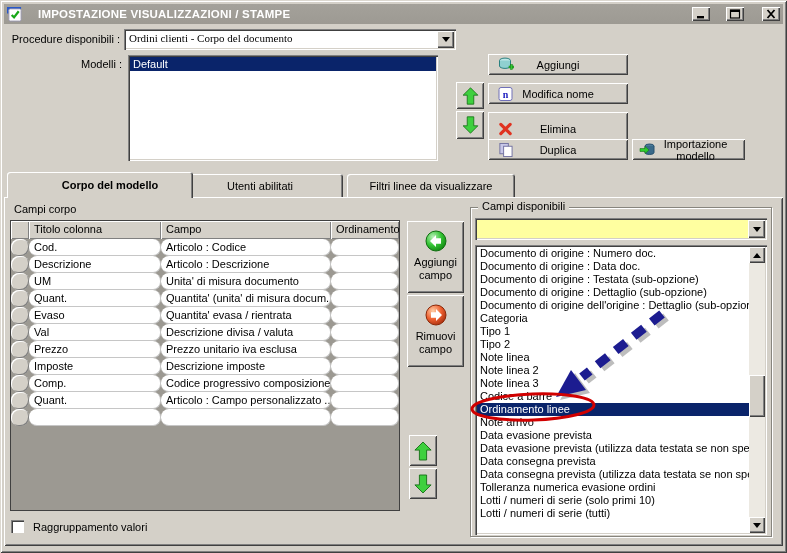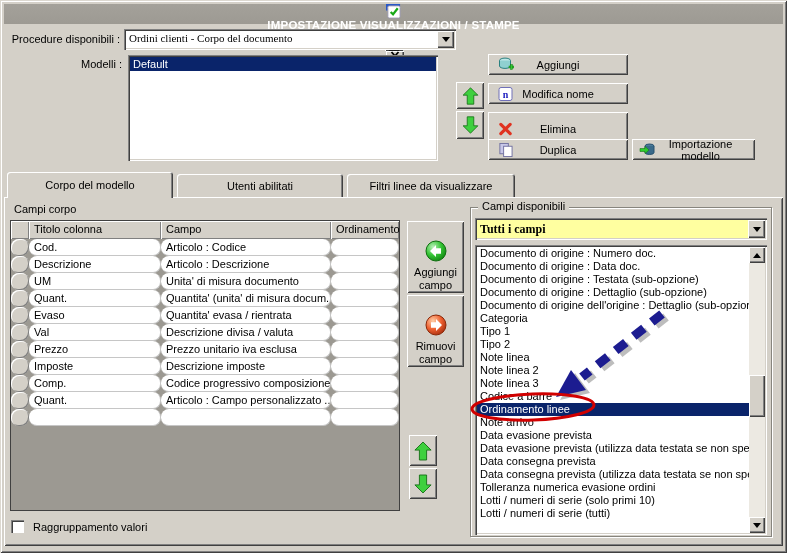--- a/index.html
+++ b/index.html
@@ -5,21 +5,21 @@
   html,body{margin:0;padding:0;background:#c0c0c0;}
   .window{
     position:relative;width:787px;height:553px;background:var(--dialog,#d4d0c8);
     font-family:"Liberation Sans",sans-serif;font-size:11px;color:#000;overflow:hidden;
     box-shadow: inset 1px 1px 0 #dcd8d0, inset -1px -1px 0 #404040, inset 2px 2px 0 #ffffff, inset -2px -2px 0 #808080;
   }
   .abs{position:absolute;}
   .sunken{box-shadow: inset 1px 1px 0 #808080, inset 2px 2px 0 #404040, inset -1px -1px 0 #ffffff, inset -2px -2px 0 #d4d0c8;}
   
   .titlebar{left:4px;top:4px;width:779px;height:20px;background:linear-gradient(#a4a19a,var(--titlebar,#9d9a93));
-    display:flex;align-items:center;padding:0 3px;gap:0;box-sizing:border-box;flex-direction:column;}
+    display:flex;align-items:center;padding:0 3px;gap:16px;box-sizing:border-box;}
   .title-text{color:#fff;font-weight:bold;font-size:11.5px;letter-spacing:.2px;flex:1;white-space:nowrap;}
   .winbtn{width:18px;height:14px;background:#d4d0c8;border:0;padding:0;display:flex;align-items:center;justify-content:center;
     box-shadow: inset 1px 1px 0 #ffffff, inset -1px -1px 0 #404040, inset -2px -2px 0 #808080;}
   .close-gap{margin-left:2px;}
   
   .lbl{position:absolute;white-space:nowrap;}
   
   .combo{position:absolute;background:#fff;box-sizing:border-box;}
   .combo .combo-text{position:absolute;left:5px;top:3px;right:22px;white-space:nowrap;overflow:hidden;font-family:Liberation Serif, serif;}
   .combo-btn{position:absolute;right:2px;top:2px;bottom:2px;width:17px;background:#d4d0c8;
@@ -34,28 +34,28 @@
   .fieldlist .lb-item{height:13px;line-height:13px;padding-left:3px;margin-right:16px;}
   .fieldlist .lb-item.selected{margin-right:16px;}
   
   .cmd-btn{position:absolute;background:#d4d0c8;border:0;font-family:"Liberation Sans",sans-serif;font-size:11px;color:#000;
     display:flex;align-items:center;justify-content:center;
     box-shadow: inset 1px 1px 0 #ffffff, inset -1px -1px 0 #404040, inset 2px 2px 0 #d4d0c8, inset -2px -2px 0 #808080;}
   .cmd-icon{position:absolute;left:10px;top:50%;transform:translateY(-50%);display:flex;}
   .tool-btn{position:absolute;background:#d4d0c8;border:0;padding:0;display:flex;align-items:center;justify-content:center;
     box-shadow: inset 1px 1px 0 #ffffff, inset -1px -1px 0 #404040, inset 2px 2px 0 #d4d0c8, inset -2px -2px 0 #808080;}
   .field-btn{position:absolute;background:#d4d0c8;border:0;font-family:"Liberation Sans",sans-serif;font-size:11px;color:#000;
-    display:flex;flex-direction:column;align-items:center;justify-content:flex-end;gap:4px;padding-top:9px;box-sizing:border-box;
+    display:flex;flex-direction:column;align-items:center;justify-content:flex-start;gap:4px;padding-top:9px;box-sizing:border-box;
     box-shadow: inset 1px 1px 0 #ffffff, inset -1px -1px 0 #404040, inset 2px 2px 0 #d4d0c8, inset -2px -2px 0 #808080;}
   .field-btn .fb-label{width:52px;text-align:center;line-height:13px;}
   
   .tab{position:absolute;top:174px;height:23px;background:#d4d0c8;display:flex;align-items:center;justify-content:center;
     border-top-left-radius:3px;border-top-right-radius:3px;z-index:2;
     box-shadow: inset 1px 1px 0 #ffffff, inset -1px 0 0 #404040, inset -2px 0 0 #808080;}
-  .tab.active{top:172px;height:26px;font-weight:normal;z-index:3;}
+  .tab.active{top:172px;height:26px;font-weight:bold;z-index:3;padding-left:20px;}
   .panel{left:4px;top:197px;width:779px;height:349px;background:#d4d0c8;z-index:1;
     box-shadow: inset 1px 1px 0 #ffffff, inset -1px -1px 0 #404040, inset 2px 2px 0 #d4d0c8, inset -2px -2px 0 #808080;}
   
   .grid{left:10px;top:220px;width:390px;height:291px;background:#9c9992;border:1px solid #404040;box-sizing:border-box;z-index:2;overflow:hidden;}
   .ghead{display:flex;height:18px;}
   .gh{background:#d4d0c8;box-sizing:border-box;padding:2px 0 0 5px;white-space:nowrap;overflow:hidden;
     box-shadow: inset 1px 1px 0 #ffffff, inset -1px -1px 0 #808080;}
   .grow{display:flex;height:17px;}
   .gc{background:#fff;box-sizing:border-box;padding:2px 0 0 5px;white-space:nowrap;overflow:hidden;
     border-right:1px solid #c6c6c6;border-bottom:1px solid #c6c6c6;border-radius:8px;}
@@ -172,21 +172,21 @@
   </button>
   <button class="cmd-btn" style="left:488px;top:139px;width:140px;height:21px;">
     <span class="cmd-icon">
         <svg width="15" height="15" viewBox="0 0 16 16">
           <rect x="2" y="1" width="9" height="11" fill="#c8c8e8" stroke="#7070a0"></rect>
           <rect x="6" y="4" width="9" height="11" fill="#ffffff" stroke="#7070a0"></rect>
         </svg>
       </span>
     <span>Duplica</span>
   </button>
-  <button class="cmd-btn" style="left:632px;top:139px;width:123px;height:21px;">
+  <button class="cmd-btn" style="left:632px;top:139px;width:113px;height:21px;">
     <span class="cmd-icon" style="left:7px;">
         <svg width="16" height="15" viewBox="0 0 16 15">
           <ellipse cx="10.5" cy="3.5" rx="4.5" ry="2" fill="#4a7a9a" stroke="#27506e"></ellipse>
           <path d="M6 3.5 V10 a4.5 2 0 0 0 9 0 V3.5" fill="#3a6a8a" stroke="#27506e"></path>
           <polygon points="1,6 6,6 6,4 10,7.5 6,11 6,9 1,9" fill="#2ecc2e" stroke="#187818" stroke-width=".6"></polygon>
         </svg>
       </span>
     <span style="margin-left:14px;">Importazione modello</span>
   </button>
 
@@ -331,21 +331,20 @@
         <svg width="18" height="20" viewBox="0 0 20 22">
           <polygon points="10,21 1,12 6,12 6,1 14,1 14,12 19,12" fill="var(--green-accent,#3ed03e)" stroke="#156e15"></polygon>
         </svg>
       </span>
   </button>
 
   <div class="abs groupbox"></div>
   <div class="group-legend">Campi disponibili</div>
 
   <div class="combo yellow sunken" style="left:475px;top:218px;width:292px;height:22px;z-index:2;">
-    <span class="combo-text">Tutti i campi</span>
     <span class="combo-btn">
         <svg width="8" height="5" viewBox="0 0 8 5">
           <polygon points="0,0 8,0 4,5" fill="#000"></polygon>
         </svg>
       </span>
   </div>
 
   <div class="listbox sunken fieldlist" style="left:475px;top:245px;width:292px;height:290px;z-index:2;">
 
       <div class="lb-item">Documento di origine : Numero doc.</div>

